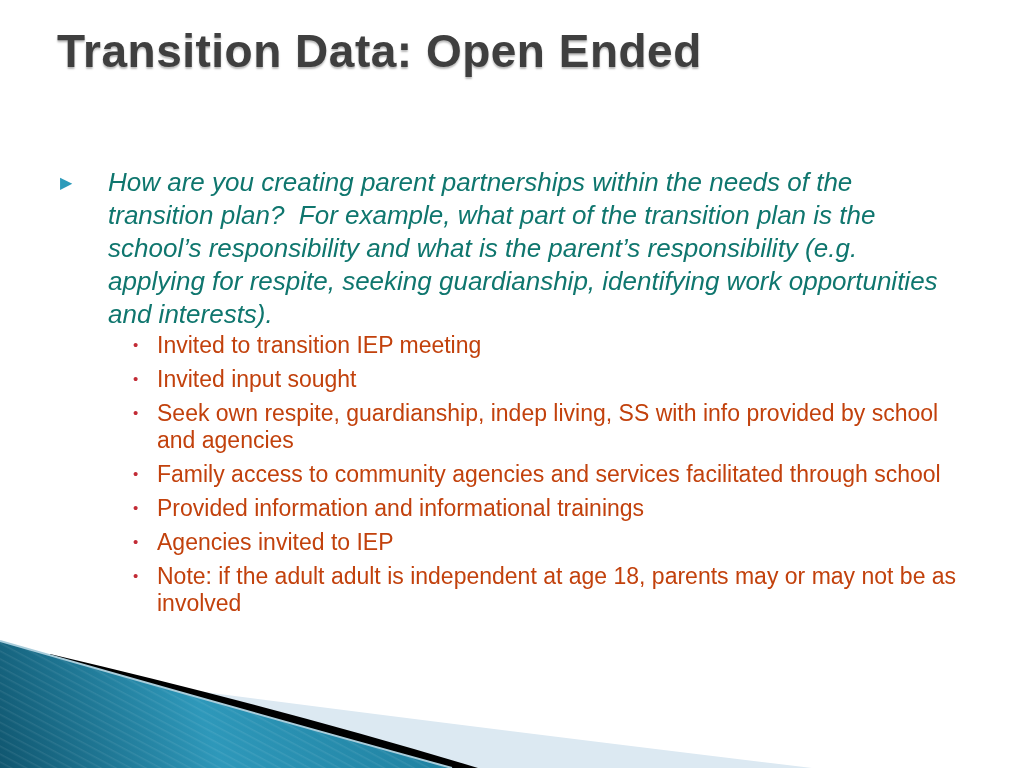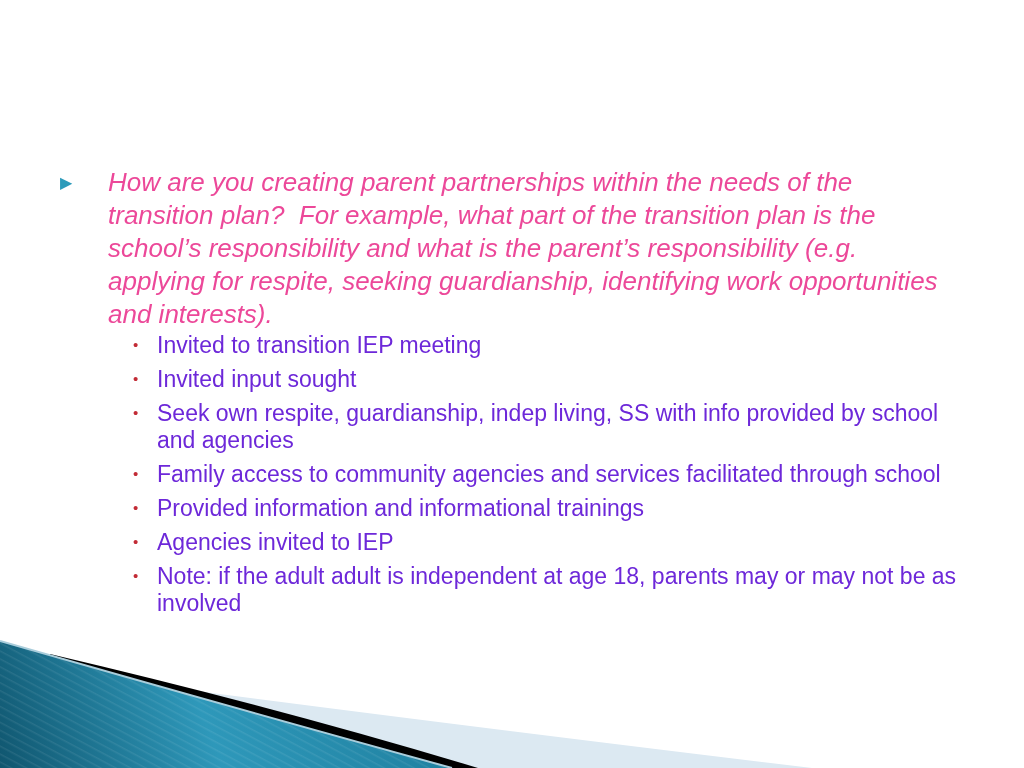--- a/index.html
+++ b/index.html
@@ -47,21 +47,21 @@
     display: inline-block;
     font-size: 16px;
     color: #2d9bba;
     line-height: 1;
   }
   .main-bullet-text {
     width: 848px;
     font-size: 26px;
     font-style: italic;
     line-height: 33px;
-    color: #ec4899;
+    color: #0f766e;
     white-space: pre-wrap;
   }
   .sub-bullets {
     margin-top: 1px;
     margin-left: 76px;
   }
   .sub-bullet {
     display: flex;
     align-items: flex-start;
     margin-bottom: 7px;
@@ -74,21 +74,21 @@
   .dot-glyph {
     display: inline-block;
     font-size: 15px;
     color: #c22b35;
     line-height: 1;
   }
   .sub-bullet-text {
     width: 802px;
     font-size: 23px;
     line-height: 27px;
-    color: #6d28d9;
+    color: #c2410c;
   }
   .swoosh {
     position: absolute;
     left: 0;
     top: 0;
     width: 1024px;
     height: 768px;
     pointer-events: none;
   }
 </style>
@@ -110,20 +110,21 @@
       </pattern>
     </defs>
     <path d="M 82,676 Q 430,722 812,768 L 82,768 Z" fill="#DCE9F2"></path>
     <path d="M 50,654 Q 280,708 478,768 L 50,768 Z" fill="#000000"></path>
     <path d="M 0,641 Q 248,712 452,768 L 0,768 Z" fill="url(#tealGrad)"></path>
     <path d="M 0,641 Q 248,712 452,768 L 0,768 Z" fill="url(#tealStripes)"></path>
     <path d="M 0,641 Q 248,712 452,768" fill="none" stroke="#a9cddb" stroke-width="2"></path>
   </svg>
 
   <div class="slide-title">
+    <div>Transition Data: Open Ended</div>
   </div>
 
   <div class="content">
 
     <div class="main-bullet">
       <span class="arrow-cell">
         <span class="arrow-glyph">▶</span>
       </span>
       <span class="main-bullet-text">How are you creating parent partnerships within the needs of the transition plan?  For example, what part of the transition plan is the school’s responsibility and what is the parent’s responsibility (e.g. applying for respite, seeking guardianship, identifying work opportunities and interests).</span>
     </div>

